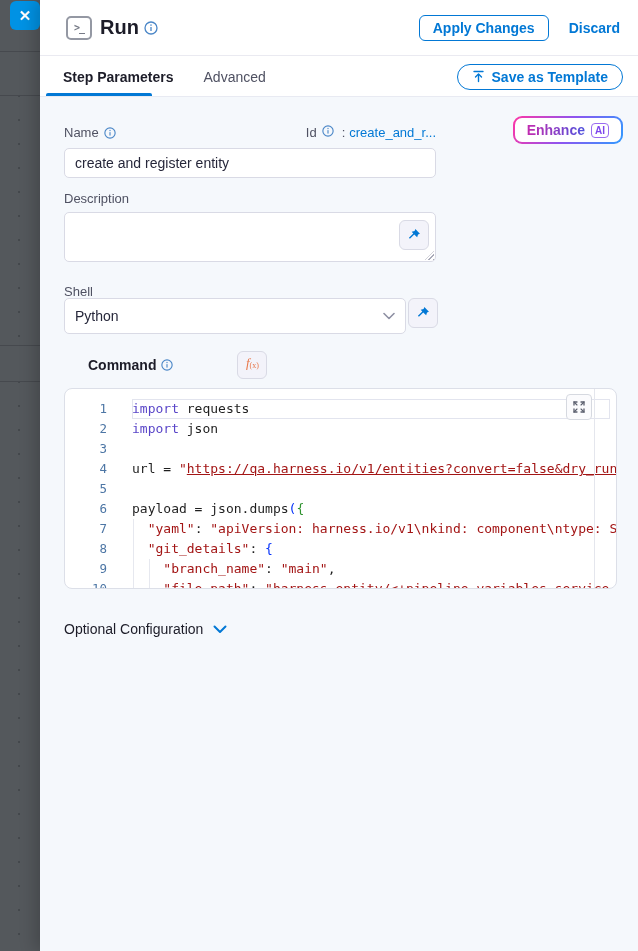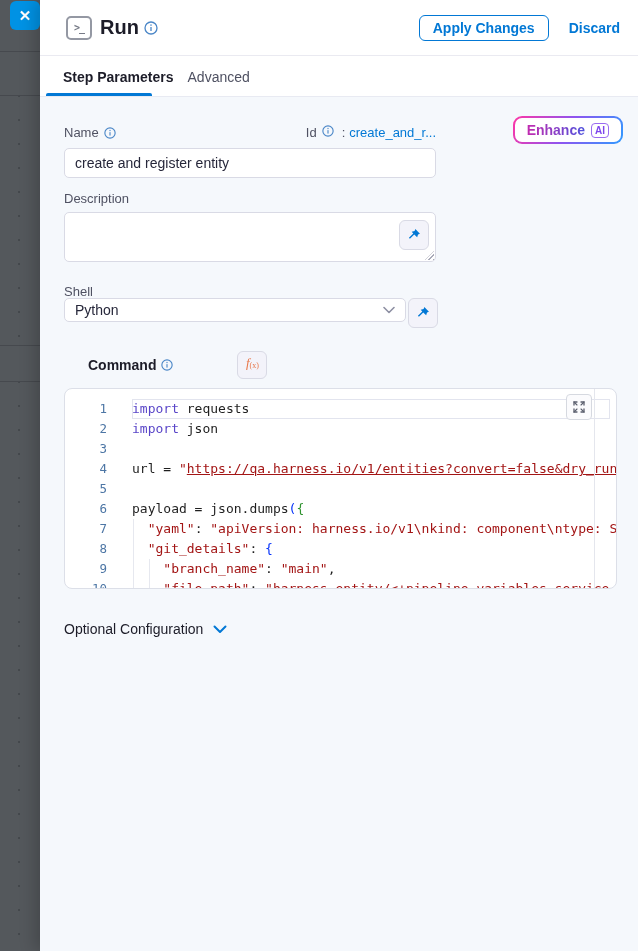--- a/index.html
+++ b/index.html
@@ -28,21 +28,21 @@
   .info-icon { display:inline-flex; margin-left:5px; color:#4a86c7; vertical-align:middle; }
   .info-icon svg { display:block; }
   .header-actions { margin-left:auto; display:flex; align-items:center; gap:20px; }
   .btn-outline-primary { background:#fff; border:1px solid #0278d5; color:#0278d5; font-weight:700; font-size:14px; border-radius:6px; padding:4px 13px; height:26px; cursor:pointer; font-family:inherit; }
   .btn-link { background:none; border:none; color:#0278d5; font-weight:700; font-size:14px; cursor:pointer; font-family:inherit; }
 
   
   .tabbar { position:absolute; left:0; top:57px; width:598px; height:40px; background:#fff; border-bottom:1px solid #e8eaf2; display:flex; align-items:center; padding:0 15px 0 23px; }
   .tab { font-size:14px; border:none; background:none; cursor:pointer; font-family:inherit; padding:0; }
   .tab.active { font-weight:700; color:#1c1c28; }
-  .tab.inactive { color:#4f5162; margin-left:14px; }
+  .tab.inactive { color:#4f5162; margin-left:30px; }
   .tab-underline { position:absolute; left:6px; bottom:0; width:106px; height:3px; background:#0278d5; border-radius:2px 2px 0 0; }
   .btn-save-template { margin-left:auto; display:flex; align-items:center; gap:7px; background:#fff; border:1px solid #0278d5; color:#0278d5; font-weight:700; font-size:14px; border-radius:13px; padding:4px 14px; height:26px; cursor:pointer; font-family:inherit; }
 
   
   .content { position:absolute; left:0; top:97px; width:598px; height:854px; background:#f5f8fc; }
   .field-label { font-size:13px; color:#4f5162; display:inline-flex; align-items:center; }
   .lbl-row { position:absolute; left:24px;gap:48px; }
 
   .name-label-row { top:28px; width:372px; display:flex; align-items:center; }
   .id-wrap { margin-left:auto; font-size:13px; color:#4f5162; display:flex; }
@@ -56,21 +56,21 @@
 
   .text-input { position:absolute; left:24px; top:51px; width:372px; height:30px; border:1px solid #d9dae5; border-radius:5px; background:#fff; font-size:14px; color:#26273a; padding:0 10px; font-family:inherit; }
 
   .desc-label { top:94px; }
   .desc-wrap { position:absolute; left:24px; top:115px; width:372px; height:50px; }
   .textarea { width:372px; height:50px; border:1px solid #d9dae5; border-radius:5px; background:#fff; resize:none; font-family:inherit; font-size:14px; padding:6px 10px; }
   .pin-btn { position:absolute; top:8px; right:7px; width:30px; height:30px; background:#f3f3fa; border:1px solid #d9dae5; border-radius:6px; cursor:pointer; display:flex; align-items:center; justify-content:center; }
   .resize-handle { position:absolute; right:2px; bottom:2px; width:9px; height:9px; background:repeating-linear-gradient(135deg, transparent 0 2px, #a9aab8 2px 3.2px); clip-path:polygon(100% 0, 100% 100%, 0 100%); cursor:nwse-resize; }
 
   .shell-label { top:187px;text-align:center; }
-  .select-box { position:absolute; left:24px; top:201px; width:342px; height:24px; border:1px solid #d9dae5; border-radius:5px; background:#fff; display:flex; align-items:center; padding:0 10px; font-size:14px; color:#26273a; cursor:pointer; }
+  .select-box { position:absolute; left:24px; top:201px; width:342px; height:36px; border:1px solid #d9dae5; border-radius:5px; background:#fff; display:flex; align-items:center; padding:0 10px; font-size:14px; color:#26273a; cursor:pointer; }
   .select-chevron { margin-left:auto; color:#8e90a3; display:flex; }
   .shell-pin { position:absolute; left:368px; top:201px; width:30px; height:30px; background:#f3f3fa; border:1px solid #d9dae5; border-radius:6px; cursor:pointer; display:flex; align-items:center; justify-content:center; }
 
   .command-row { top:254px; display:flex; align-items:center; }
   .command-label { font-size:14px; font-weight:700; color:#1c1c28; display:inline-flex; align-items:center;margin-left:24px; }
   .fx-btn { margin-left:16px; width:30px; height:28px; background:#f3f3fa; border:1px solid #d9dae5; border-radius:6px; cursor:pointer; color:#e8774a; font-size:13px; font-family:"Liberation Serif", serif; font-style:italic; display:flex; align-items:flex-start; justify-content:center; padding-top:3px; }
   .fx-sub { font-size:8px; margin-top:6px; font-style:normal; }
 
   
   .code-editor { position:absolute; left:24px; top:291px; width:553px; height:201px; background:#fff; border:1px solid #dcdfe8; border-radius:8px; overflow:hidden; font-family:"DejaVu Sans Mono", monospace; font-size:13px; }
@@ -128,20 +128,30 @@
       <div class="header-actions">
         <button class="btn-outline-primary">Apply Changes</button>
         <button class="btn-link">Discard</button>
       </div>
     </div>
 
     <div class="tabbar">
       <button class="tab active">Step Parameters</button>
       <button class="tab inactive">Advanced</button>
       <div class="tab-underline"></div>
+      <button class="btn-save-template">
+        <span style="display:flex;">
+          <svg width="13" height="13" viewBox="0 0 13 13">
+              <path d="M2 1.5h9" stroke="currentColor" stroke-width="1.4" fill="none" stroke-linecap="round"></path>
+              <path d="M6.5 11.5V4.5" stroke="currentColor" stroke-width="1.4" fill="none" stroke-linecap="round"></path>
+              <path d="M3.5 7 6.5 4l3 3" stroke="currentColor" stroke-width="1.4" fill="none" stroke-linecap="round" stroke-linejoin="round"></path>
+            </svg>
+        </span>
+        <span>Save as Template</span>
+      </button>
     </div>
 
     <div class="content">
 
       <div class="lbl-row name-label-row">
         <span class="field-label">
           <span>Name</span>
           <span class="info-icon">
             <svg width="12" height="12" viewBox="0 0 14 14">
                 <circle cx="7" cy="7" r="6" fill="none" stroke="currentColor" stroke-width="1.3"></circle>

